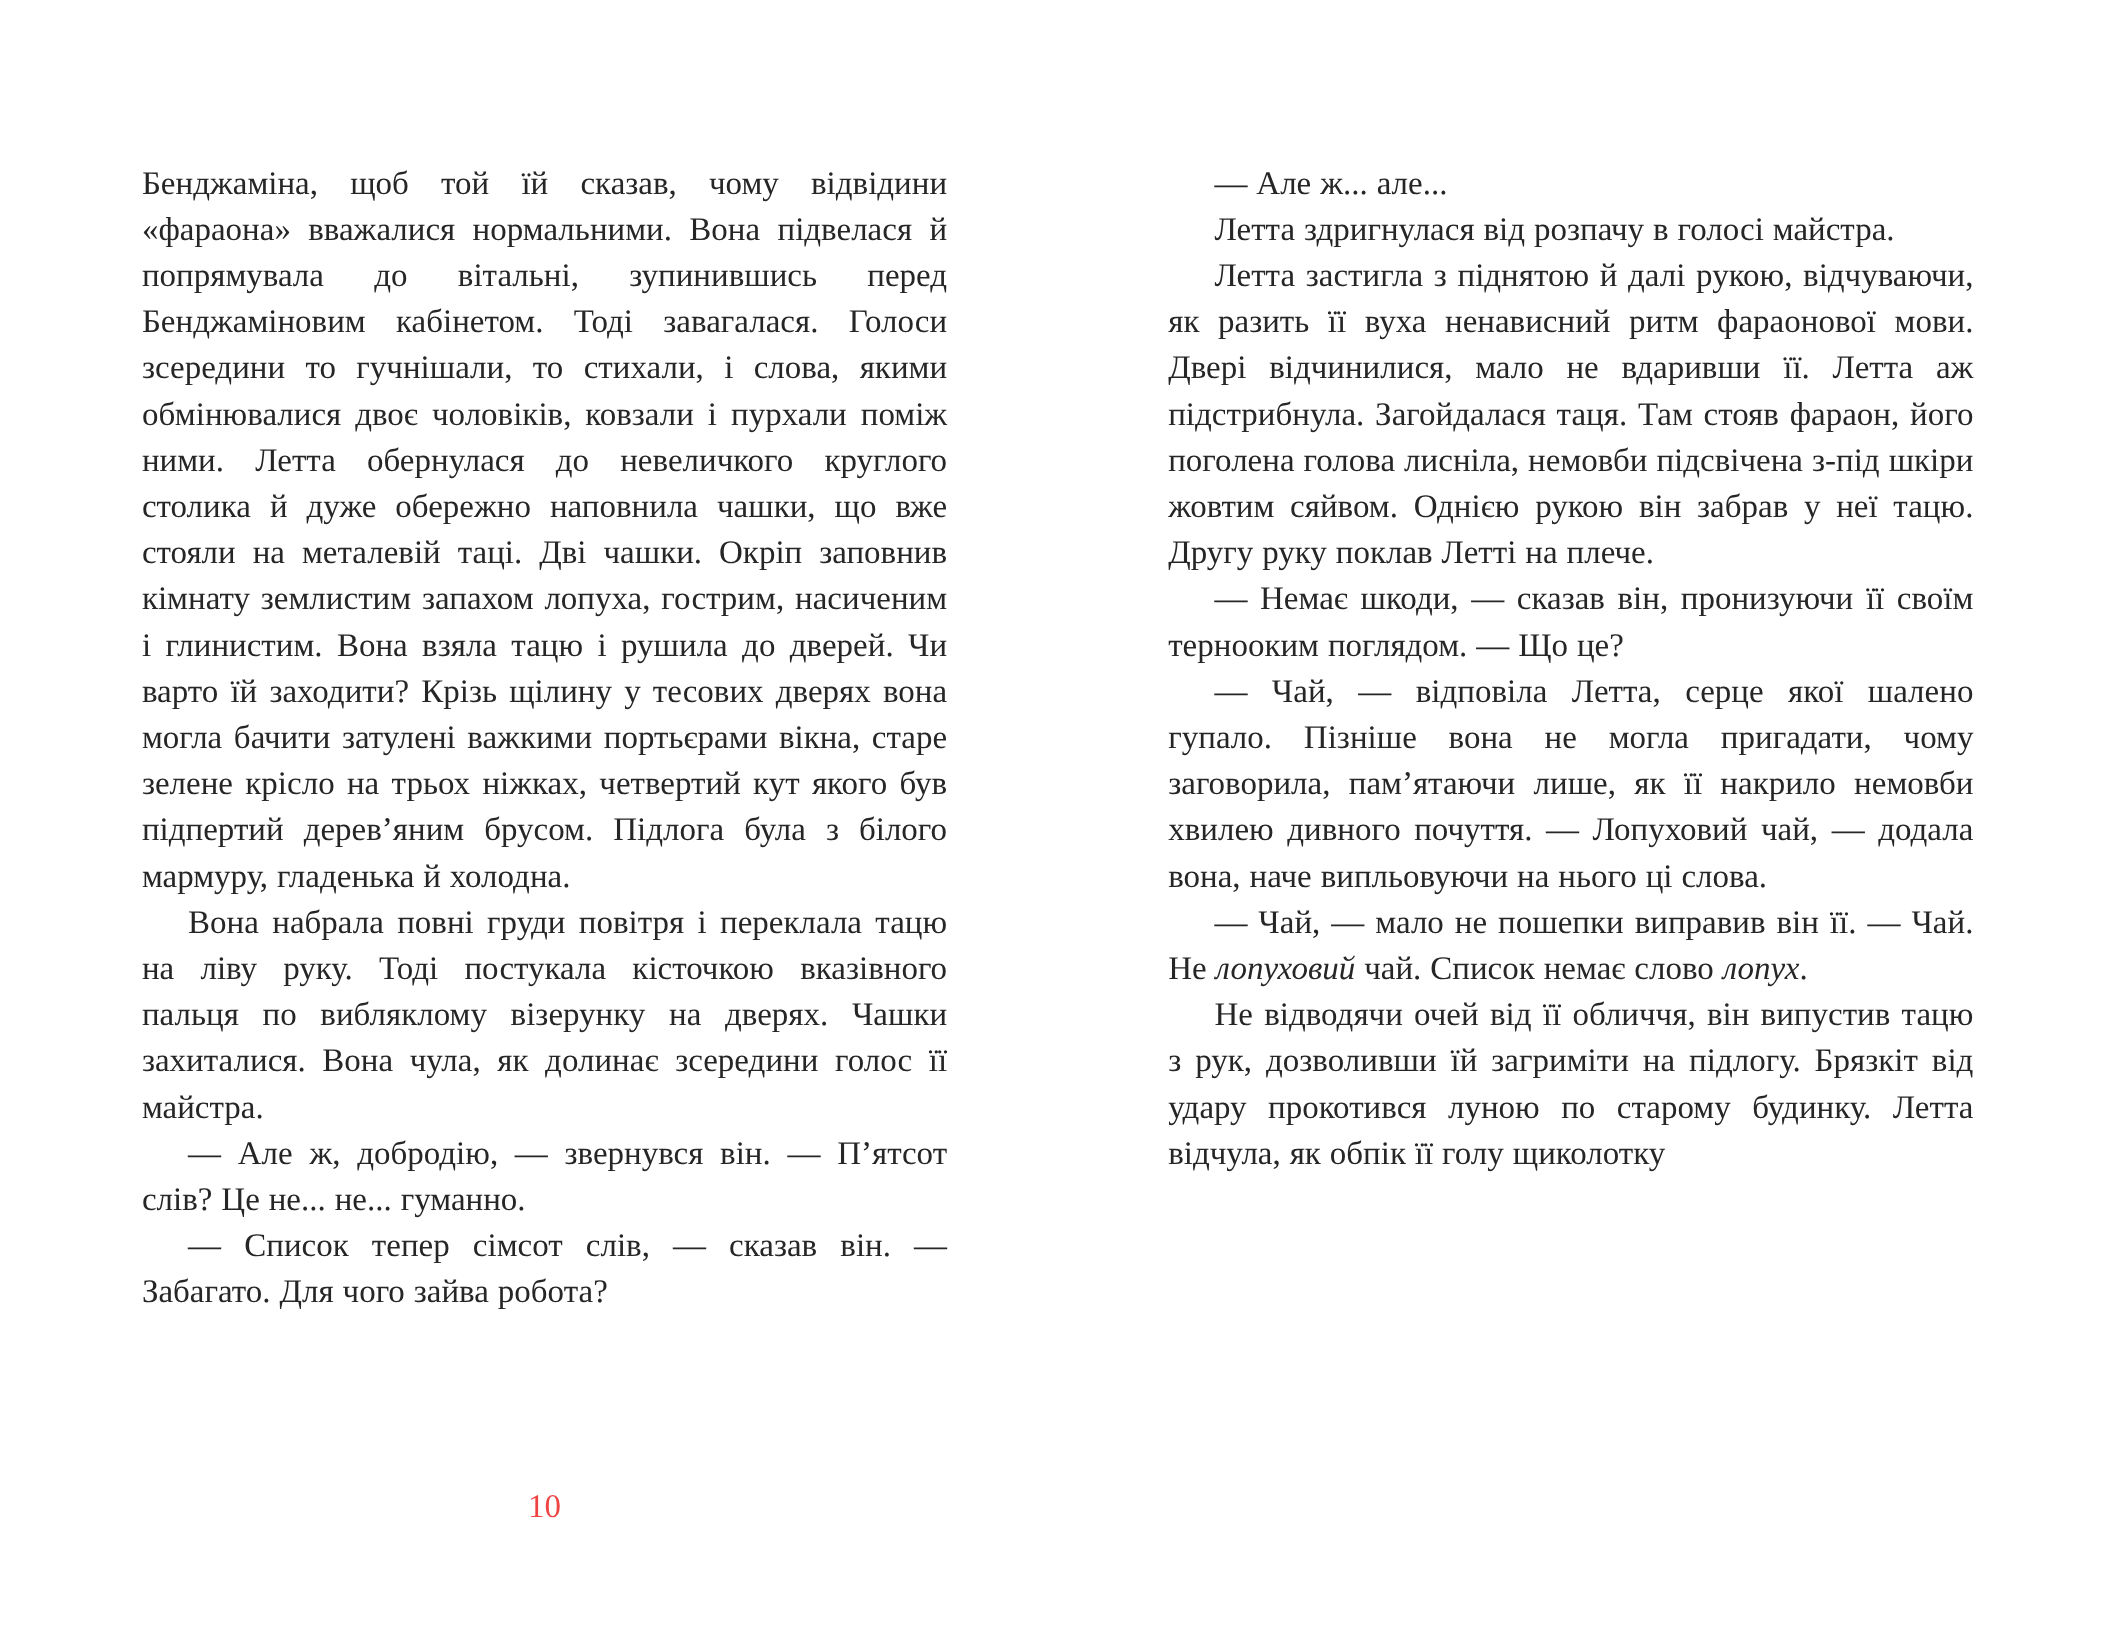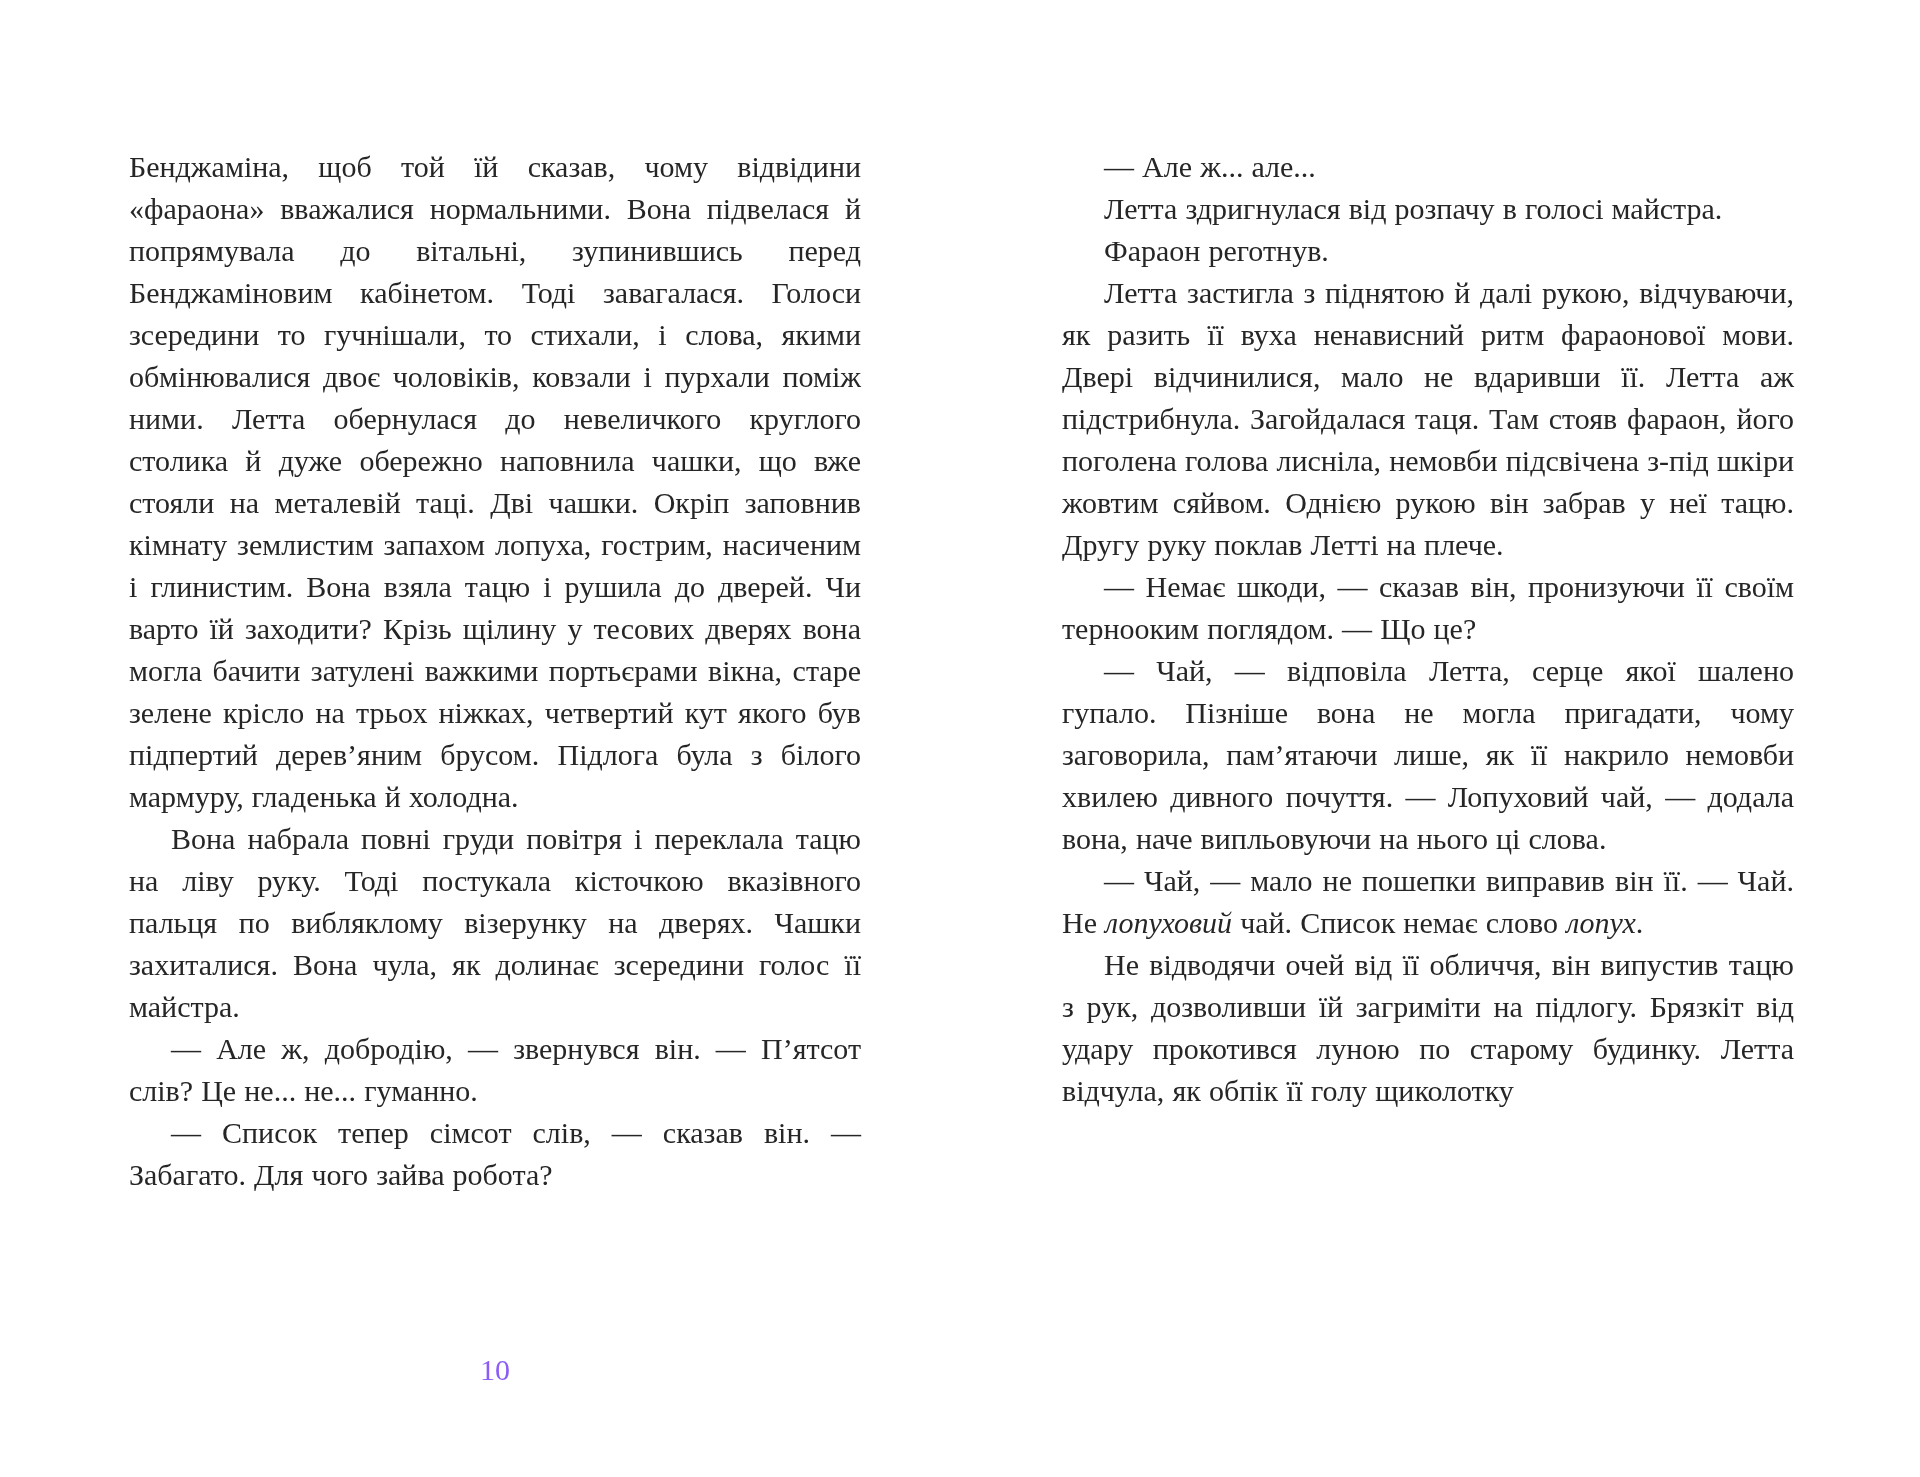--- a/index.html
+++ b/index.html
@@ -54,21 +54,21 @@
     font-style: italic;
   }
 
   .page-number {
     position: absolute;
     top: 1352px;
     width: 732px;
     text-align: center;
     font-size: 30px;
     line-height: 36px;
-    color: #8b5cf6;
+    color: #ef4444;
   }
   .page-left  .page-number { left: 129px; }
   .page-right .page-number { left: 102px; }
 </style>
 </head>
 <body>
 
 <div class="spread">
 
   <section class="page page-left" lang="uk">
@@ -78,21 +78,20 @@
         <p class="para indent"><span class="seg">— Але ж, добродію, — звернувся він. — П’ятсот слів? Це не... не... гуманно.</span></p>
         <p class="para indent"><span class="seg">— Список тепер сімсот слів, — сказав він. — Забагато. Для чого зайва робота?</span></p>
       </div>
     <div class="page-number">10</div>
   </section>
 
   <section class="page page-right" lang="uk">
     <div class="text-block">
         <p class="para indent"><span class="seg">— Але ж... але...</span></p>
         <p class="para indent"><span class="seg">Летта здригнулася від розпачу в голосі майстра.</span></p>
-        <p class="para indent"><span class="seg">Фараон реготнув.</span></p>
         <p class="para indent"><span class="seg">Летта застигла з піднятою й далі рукою, відчуваючи, як разить її вуха ненависний ритм фараонової мови. Двері відчинилися, мало не вдаривши її. Летта аж підстрибнула. Загойдалася таця. Там стояв фараон, його поголена голова лисніла, немовби підсвічена з-під шкіри жовтим сяйвом. Однією рукою він забрав у неї тацю. Другу руку поклав Летті на плече.</span></p>
         <p class="para indent"><span class="seg">— Немає шкоди, — сказав він, пронизуючи її своїм тернооким поглядом. — Що це?</span></p>
         <p class="para indent"><span class="seg">— Чай, — відповіла Летта, серце якої шалено гупало. Пізніше вона не могла пригадати, чому заговорила, пам’ятаючи лише, як її накрило немовби хвилею дивного почуття. — Лопуховий чай, — додала вона, наче випльовуючи на нього ці слова.</span></p>
         <p class="para indent"><span class="seg">— Чай, — мало не пошепки виправив він її. — Чай. Не </span><span class="seg italic">лопуховий</span><span class="seg"> чай. Список немає слово </span><span class="seg italic">лопух</span><span class="seg">.</span></p>
         <p class="para indent"><span class="seg">Не відводячи очей від її обличчя, він випустив тацю з рук, дозволивши їй загриміти на підлогу. Брязкіт від удару прокотився луною по старому будинку. Летта відчула, як обпік її голу щиколотку</span></p>
       </div>
   </section>
 
 </div>
 

